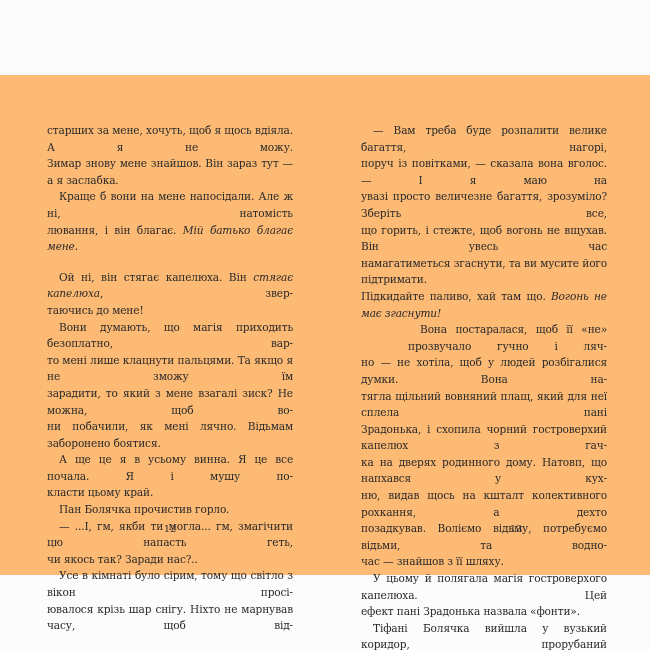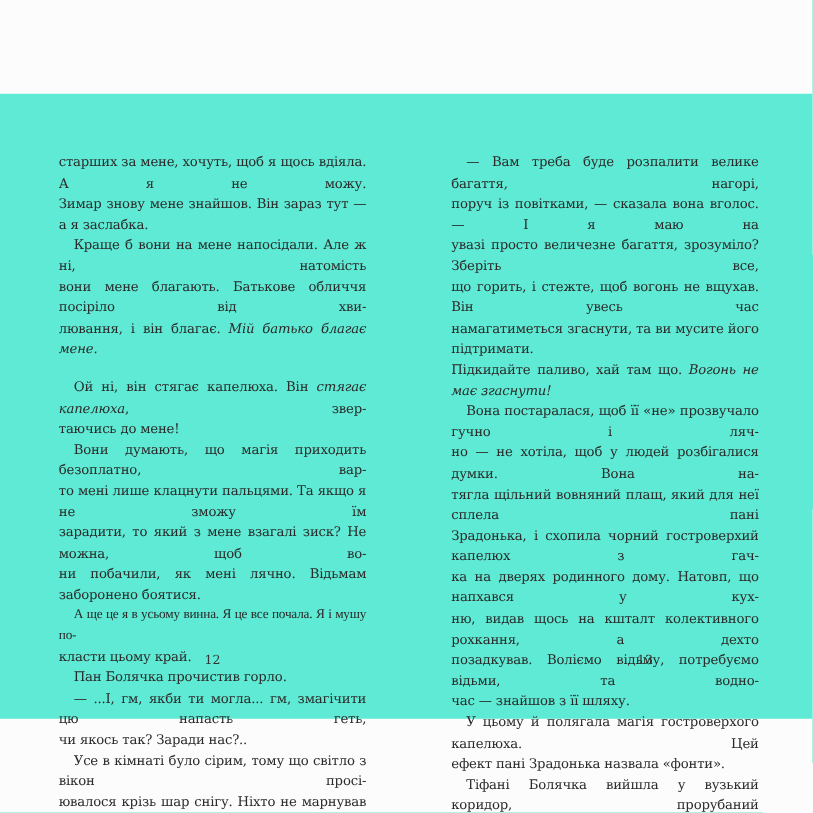--- a/index.html
+++ b/index.html
@@ -4,21 +4,21 @@
 <style>
   html, body { margin: 0; padding: 0; }
   body {
     width: 650px; height: 650px; overflow: hidden;
     background: #fcfcfc; position: relative;
     font-family: "DejaVu Serif", "Liberation Serif", serif;
     color: #2a2a2a;
   }
   .spread {
     position: absolute; left: 0; top: 75px; width: 650px; height: 500px;
-    background: #5eead4;
+    background: #fdba74;
   }
   .page {
     position: absolute; top: 47px; width: 246px;
     font-size: 10.6px; line-height: 16.6px;
     text-align: justify; hyphens: manual;
     letter-spacing: -0.15px;
   }
   .page.left { left: 47px; }
   .page.right { left: 361px; }
   .page em { font-style: italic; }
@@ -32,45 +32,44 @@
   .folio.right { left: 464px; padding-left: 32px; }
 </style>
 </head>
 <body>
 
 <div class="spread">
   <div class="page left" id="left-page">
       <span class="line"><span>старших за мене, хочуть, щоб я щось вдіяла. А я не можу.</span></span>
       <span class="line last"><span>Зимар знову мене знайшов. Він зараз тут — а я заслабка.</span></span>
       <span class="line" style="text-indent: 12px;"><span>Краще б вони на мене напосідали. Але ж ні, натомість</span></span>
-      <span class="line"><span>вони мене благають. Батькове обличчя посіріло від хви-</span></span>
       <span class="line last"><span>лювання, і він благає. </span><em>Мій батько благає мене.</em></span>
       <span class="line" style="text-indent: 12px; margin-top: 14px;"><span>Ой ні, він стягає капелюха. Він </span><em>стягає капелюха</em><span>, звер-</span></span>
       <span class="line last"><span>таючись до мене!</span></span>
       <span class="line" style="text-indent: 12px;"><span>Вони думають, що магія приходить безоплатно, вар-</span></span>
       <span class="line"><span>то мені лише клацнути пальцями. Та якщо я не зможу їм</span></span>
       <span class="line"><span>зарадити, то який з мене взагалі зиск? Не можна, щоб во-</span></span>
       <span class="line last"><span>ни побачили, як мені лячно. Відьмам заборонено боятися.</span></span>
-      <span class="line" style="text-indent: 12px; font-family: Liberation Serif, serif;"><span>А ще це я в усьому винна. Я це все почала. Я і мушу по-</span></span>
+      <span class="line" style="text-indent: 12px;"><span>А ще це я в усьому винна. Я це все почала. Я і мушу по-</span></span>
       <span class="line last"><span>класти цьому край.</span></span>
       <span class="line last" style="text-indent: 12px;"><span>Пан Болячка прочистив горло.</span></span>
       <span class="line" style="text-indent: 12px;"><span>— ...І, гм, якби ти могла... гм, змагічити цю напасть геть,</span></span>
       <span class="line last"><span>чи якось так? Заради нас?..</span></span>
       <span class="line" style="text-indent: 12px;"><span>Усе в кімнаті було сірим, тому що світло з вікон просі-</span></span>
       <span class="line"><span>ювалося крізь шар снігу. Ніхто не марнував часу, щоб від-</span></span>
     </div>
   <div class="folio left">12</div>
   <div class="page right" id="right-page">
       <span class="line" style="text-indent: 12px;"><span>— Вам треба буде розпалити велике багаття, нагорі,</span></span>
       <span class="line"><span>поруч із повітками, — сказала вона вголос. — І я маю на</span></span>
       <span class="line"><span>увазі просто величезне багаття, зрозуміло? Зберіть все,</span></span>
       <span class="line"><span>що горить, і стежте, щоб вогонь не вщухав. Він увесь час</span></span>
       <span class="line"><span>намагатиметься згаснути, та ви мусите його підтримати.</span></span>
       <span class="line last"><span>Підкидайте паливо, хай там що. </span><em>Вогонь не має згаснути!</em></span>
-      <span class="line" style="text-indent: 12px;"><span>Вона постаралася, щоб її «не» прозвучало гучно і ляч-</span></span>
+      <span class="line" style="text-indent: 12px; margin-left: 47px;"><span>Вона постаралася, щоб її «не» прозвучало гучно і ляч-</span></span>
       <span class="line"><span>но — не хотіла, щоб у людей розбігалися думки. Вона на-</span></span>
       <span class="line"><span>тягла щільний вовняний плащ, який для неї сплела пані</span></span>
       <span class="line"><span>Зрадонька, і схопила чорний гостроверхий капелюх з гач-</span></span>
       <span class="line"><span>ка на дверях родинного дому. Натовп, що напхався у кух-</span></span>
       <span class="line"><span>ню, видав щось на кшталт колективного рохкання, а дехто</span></span>
       <span class="line"><span>позадкував. Воліємо відьму, потребуємо відьми, та водно-</span></span>
       <span class="line last"><span>час — знайшов з її шляху.</span></span>
       <span class="line" style="text-indent: 12px;"><span>У цьому й полягала магія гостроверхого капелюха. Цей</span></span>
       <span class="line last"><span>ефект пані Зрадонька назвала «фонти».</span></span>
       <span class="line" style="text-indent: 12px;"><span>Тіфані Болячка вийшла у вузький коридор, прорубаний</span></span>

